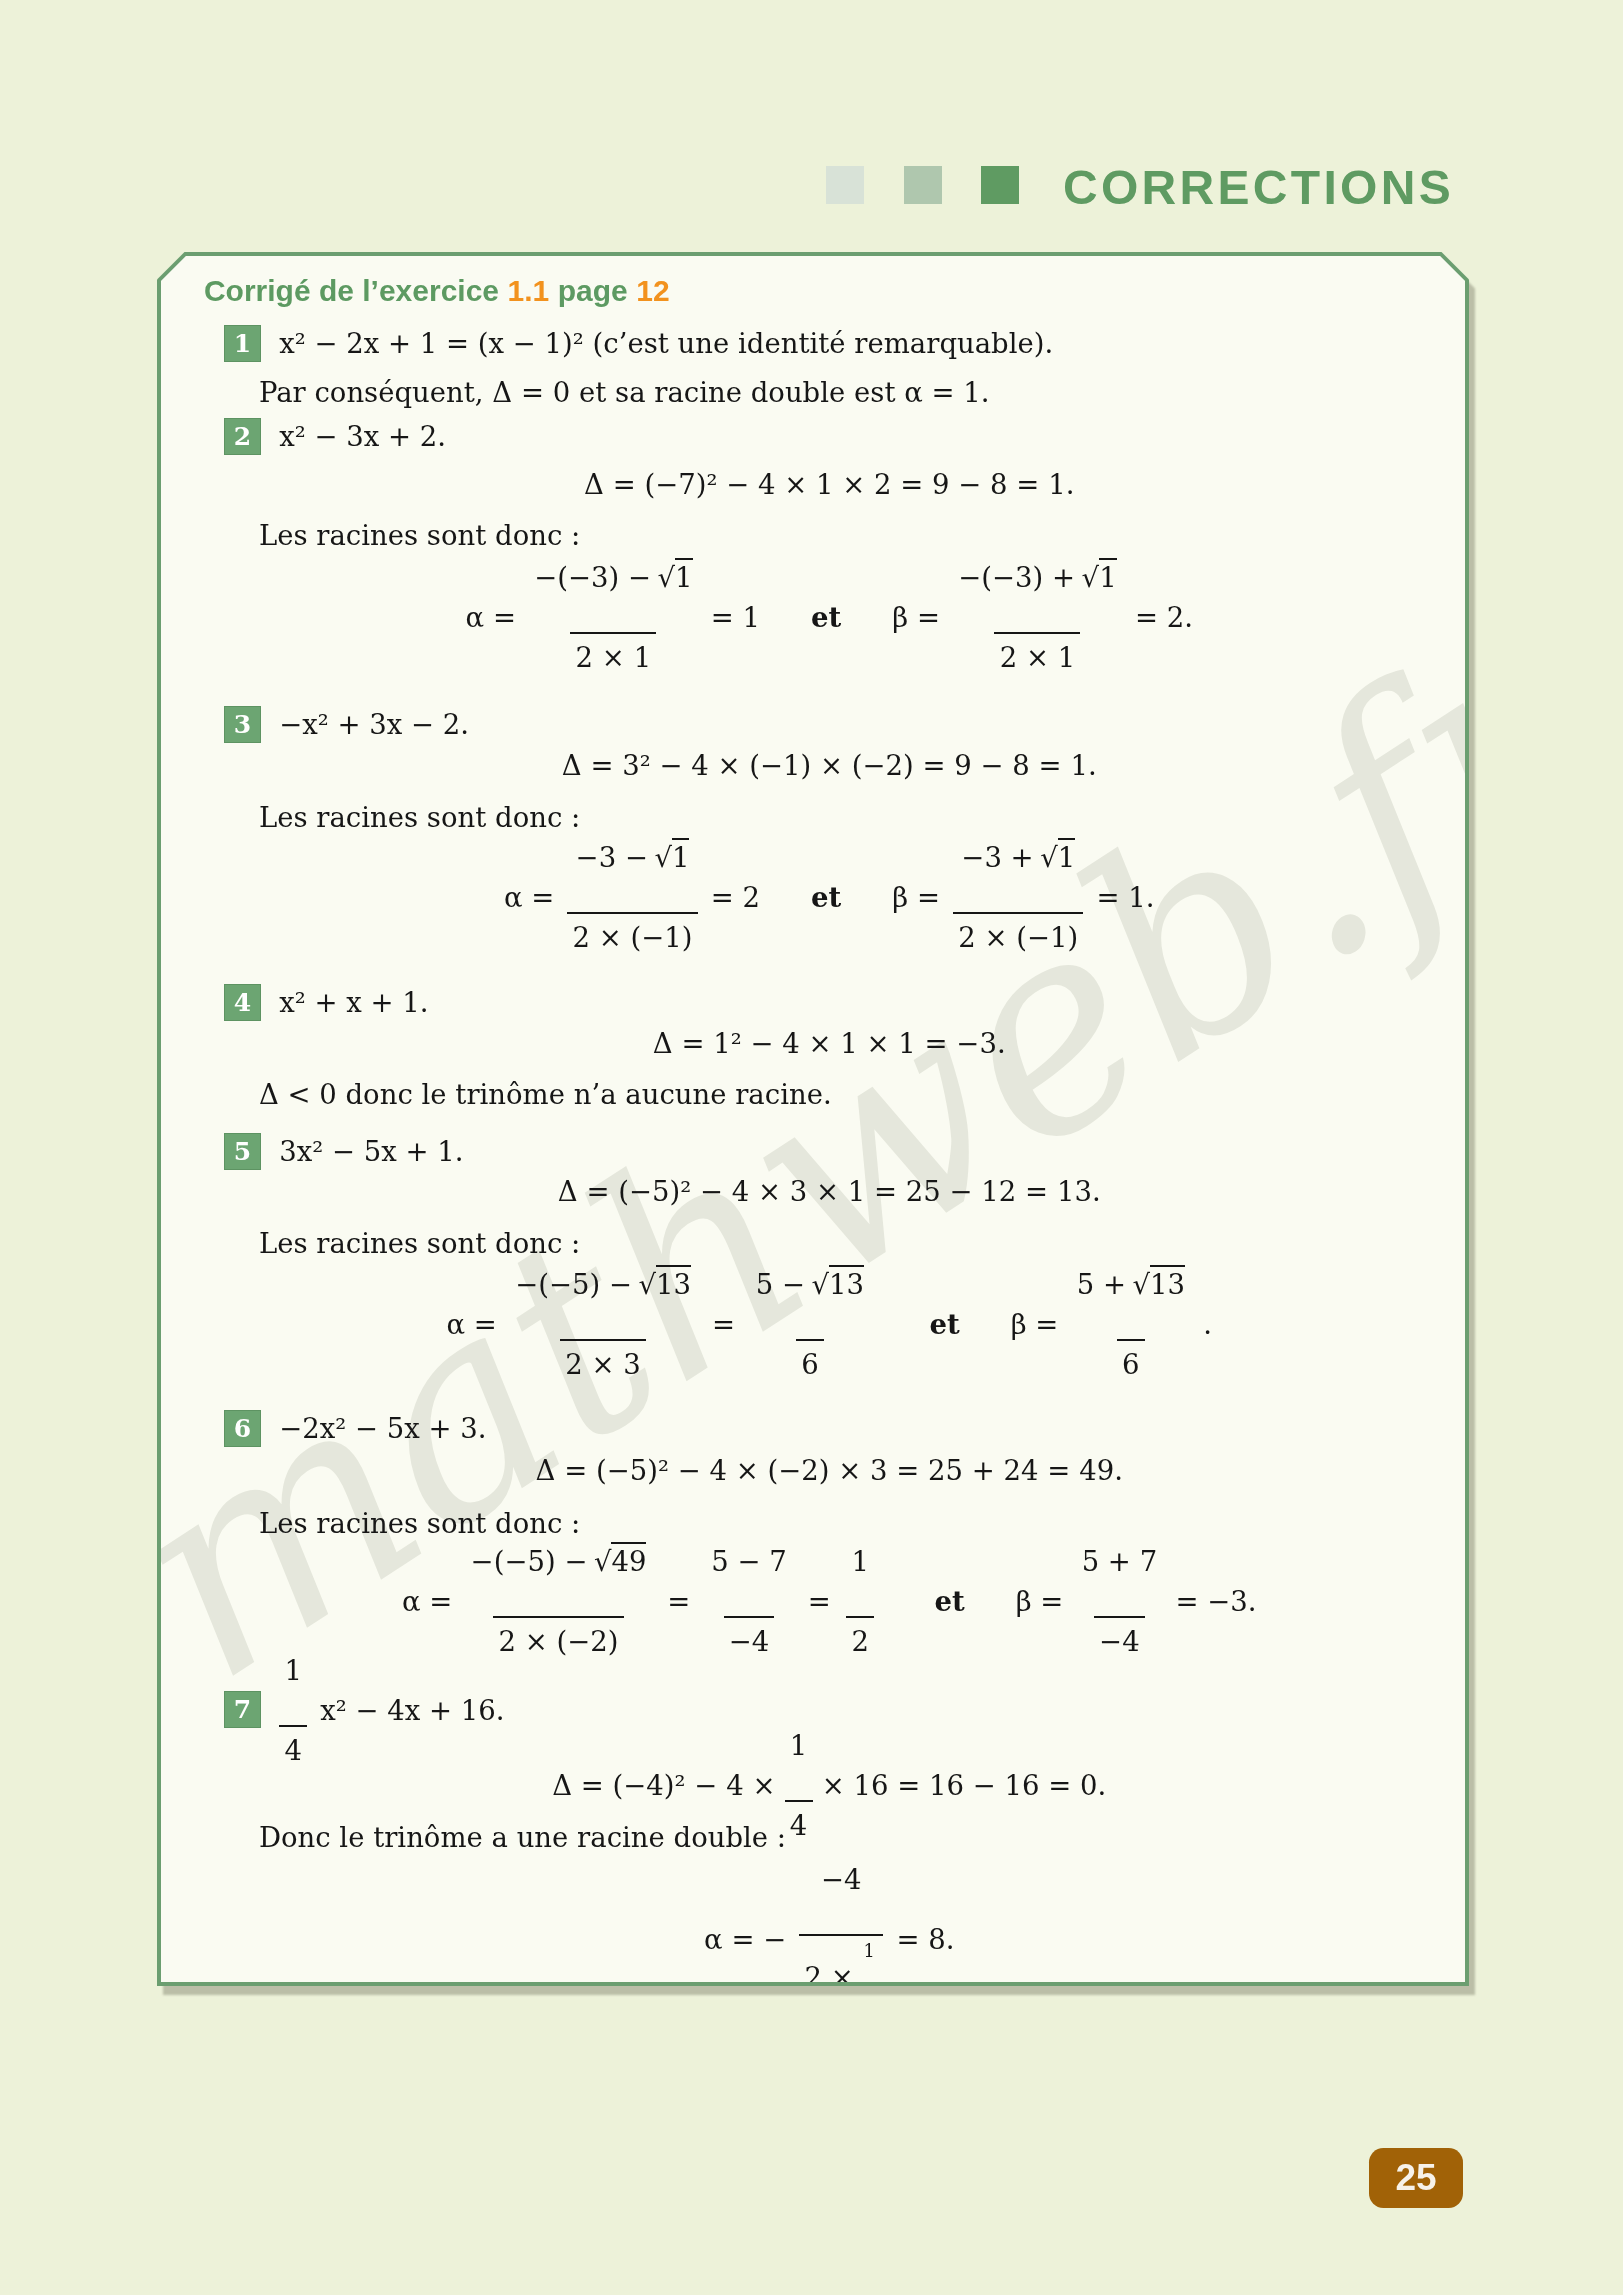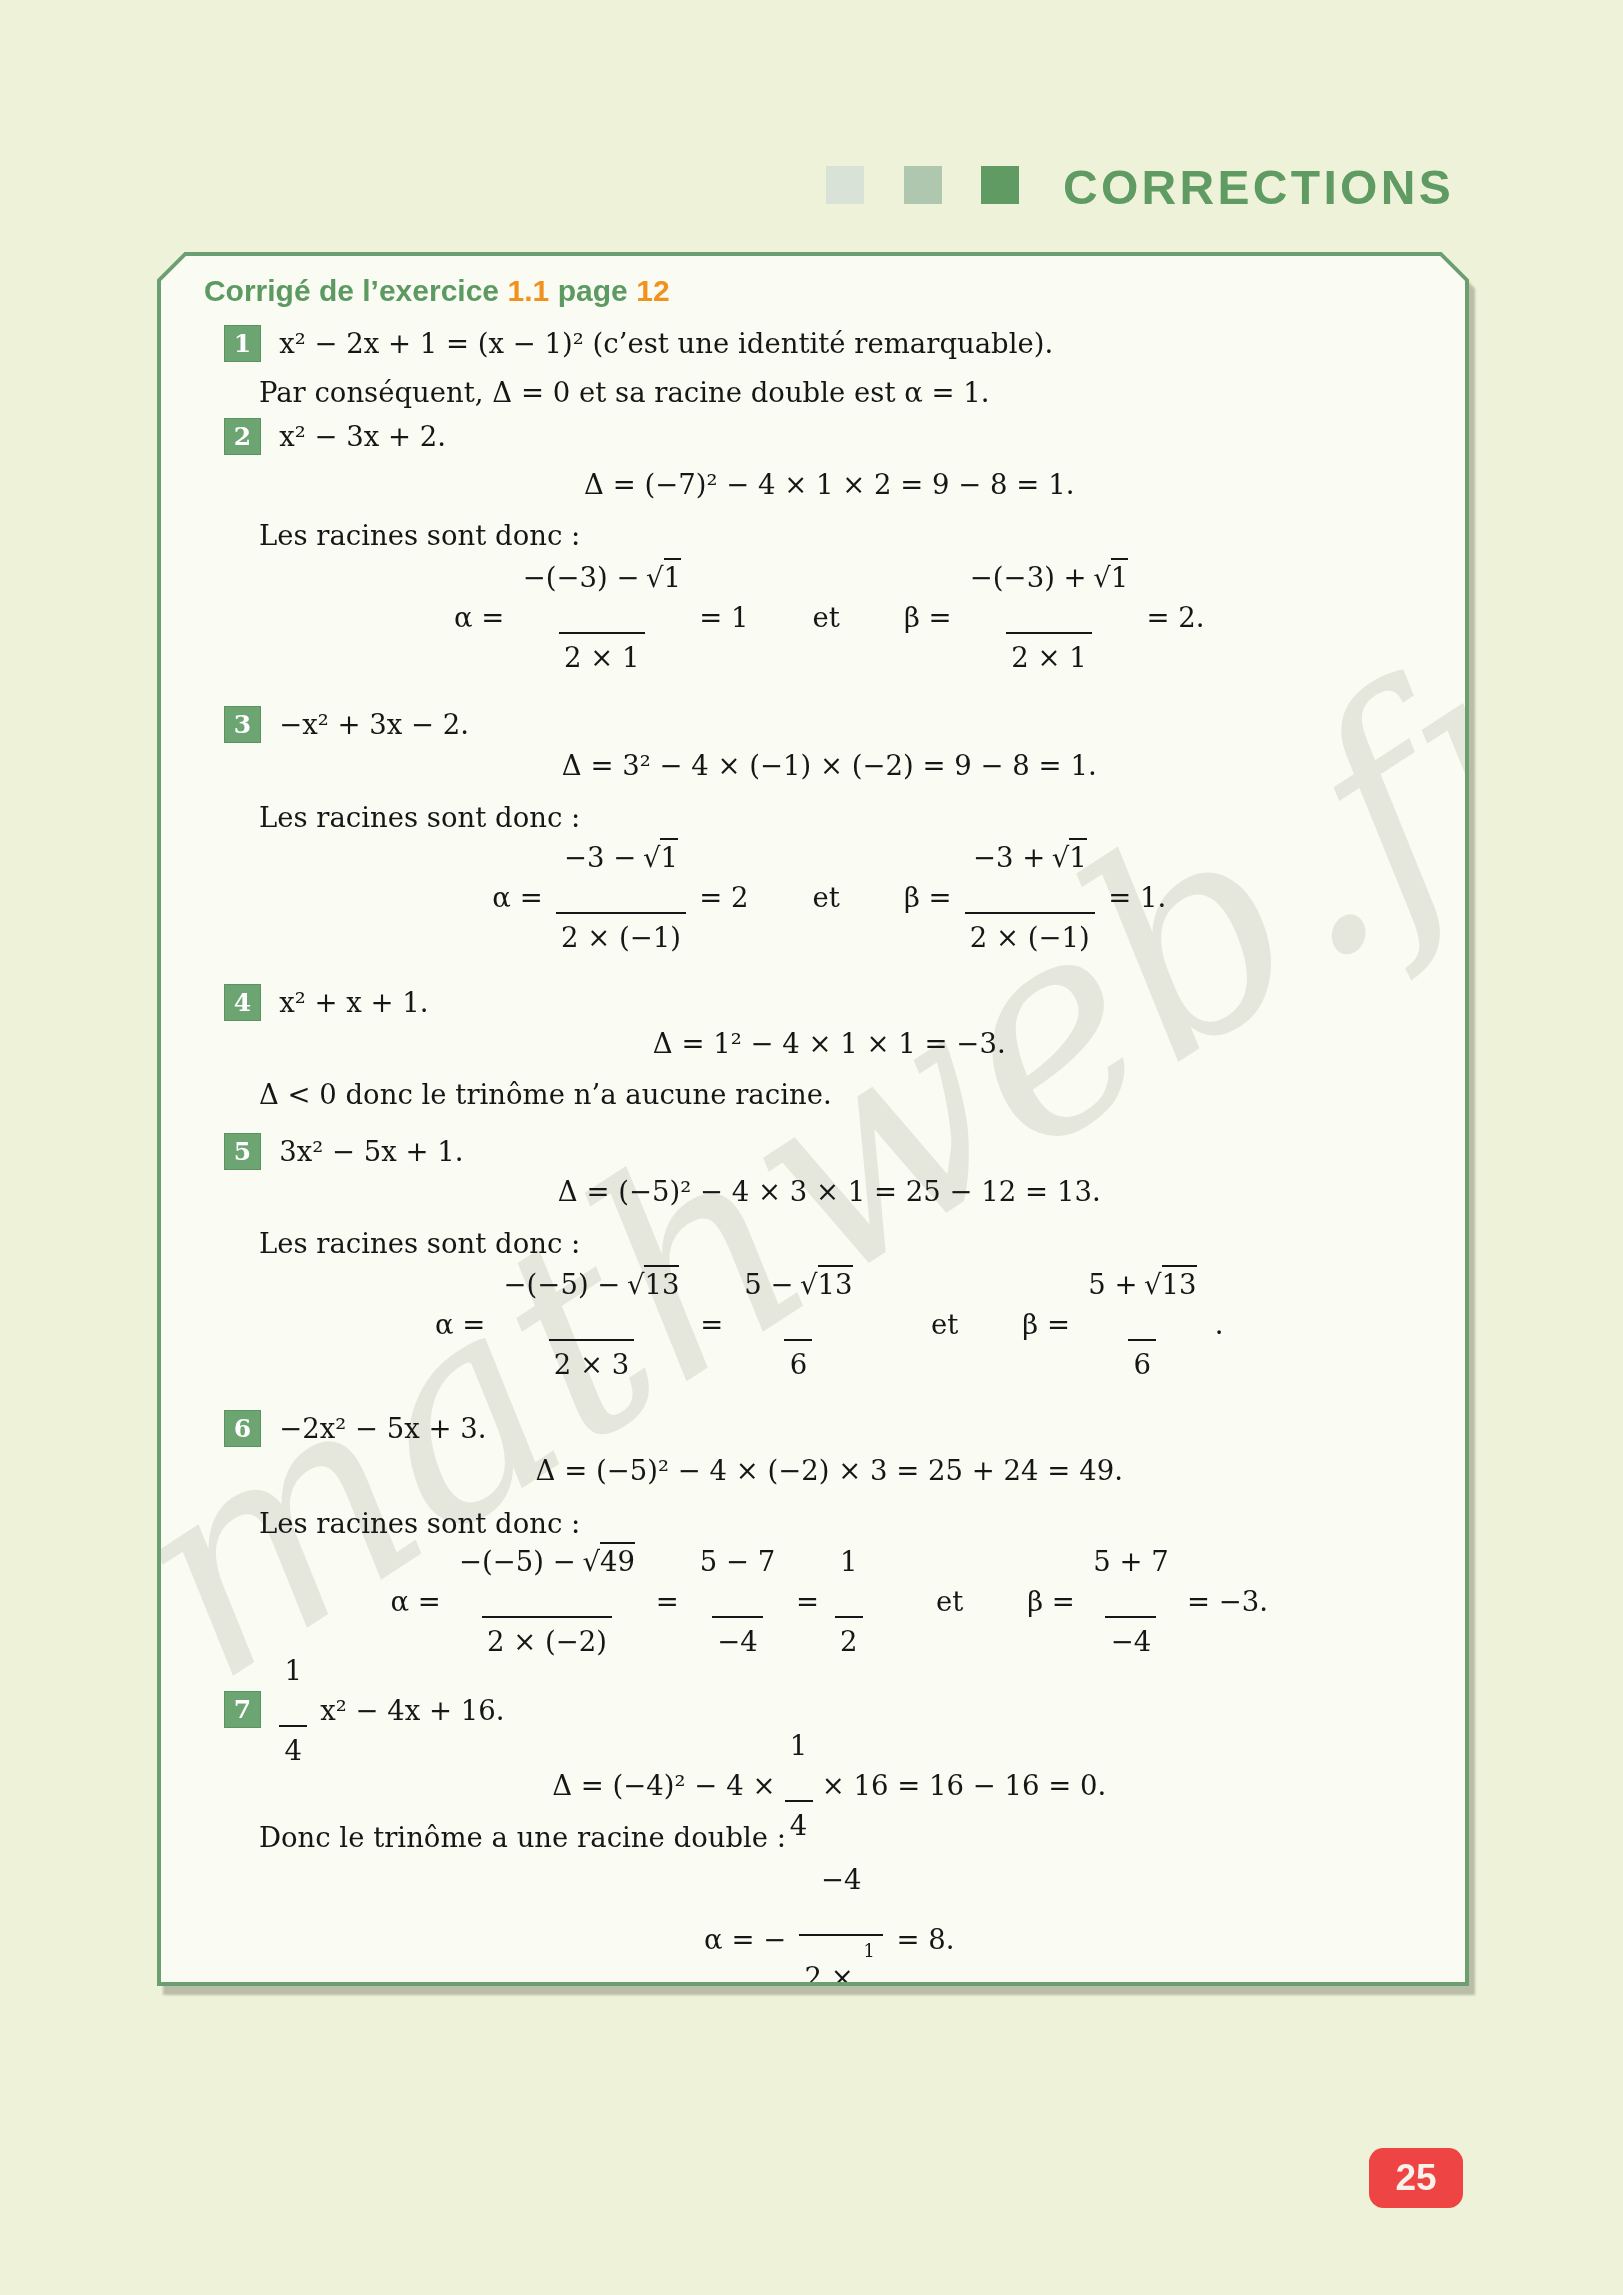--- a/index.html
+++ b/index.html
@@ -51,35 +51,35 @@
   .centerline{left:39px;right:6.5px;text-align:center;}
   .fx{display:flex;align-items:center;justify-content:center;}
   .frac{display:inline-flex;flex-direction:column;align-items:center;vertical-align:middle;margin:0 9.2px;}
   .fnum{padding:0 5.2px 5.2px;}
   .fden{border-top:2px solid #161616;padding:5.2px 5.2px 0;margin-top:33px;}
   .sqrt{margin-left:6.5px;}
   .sqrt .rad{border-top:2px solid #161616;padding-top:0.7px;}
   .res{margin-left:3.9px;}
   .lhs{margin-right:3.9px;}
   .eqm{margin:0 6.5px;}
-  .et{margin:0 64px;}
+  .et{margin:0 51px;font-weight:bold;}
   .small-frac{display:inline-flex;flex-direction:column;align-items:center;font-size:17.7px;margin-left:6.5px;vertical-align:middle;line-height:1.1;}
   .small-frac .fnum{padding:0 3.3px 1.3px;}
   .small-frac .fden{border-top:1.3px solid #161616;padding:1.3px 3.3px 0;}
   
   .watermark{
     position:absolute;left:-118px;top:779px;width:1492px;z-index:1;
     text-align:center;font-size:281px;font-style:italic;
     color:rgba(125,128,106,0.16);transform:rotate(-33deg);
     pointer-events:none;font-family:"DejaVu Serif",serif;white-space:nowrap;
   }
   
   .page-badge{
     position:absolute;left:1369px;top:2148px;width:94px;height:60px;
-    background:#ef4444;border-radius:14.4px;z-index:2;
+    background:#a16207;border-radius:14.4px;z-index:2;
     display:flex;align-items:center;justify-content:center;
     color:#f7f2ea;font-size:37px;font-weight:bold;
     font-family:"Liberation Sans",sans-serif;
   }
 </style>
 </head>
 <body>
 
 <div class="sq sq1"></div>
 <div class="sq sq2"></div>

